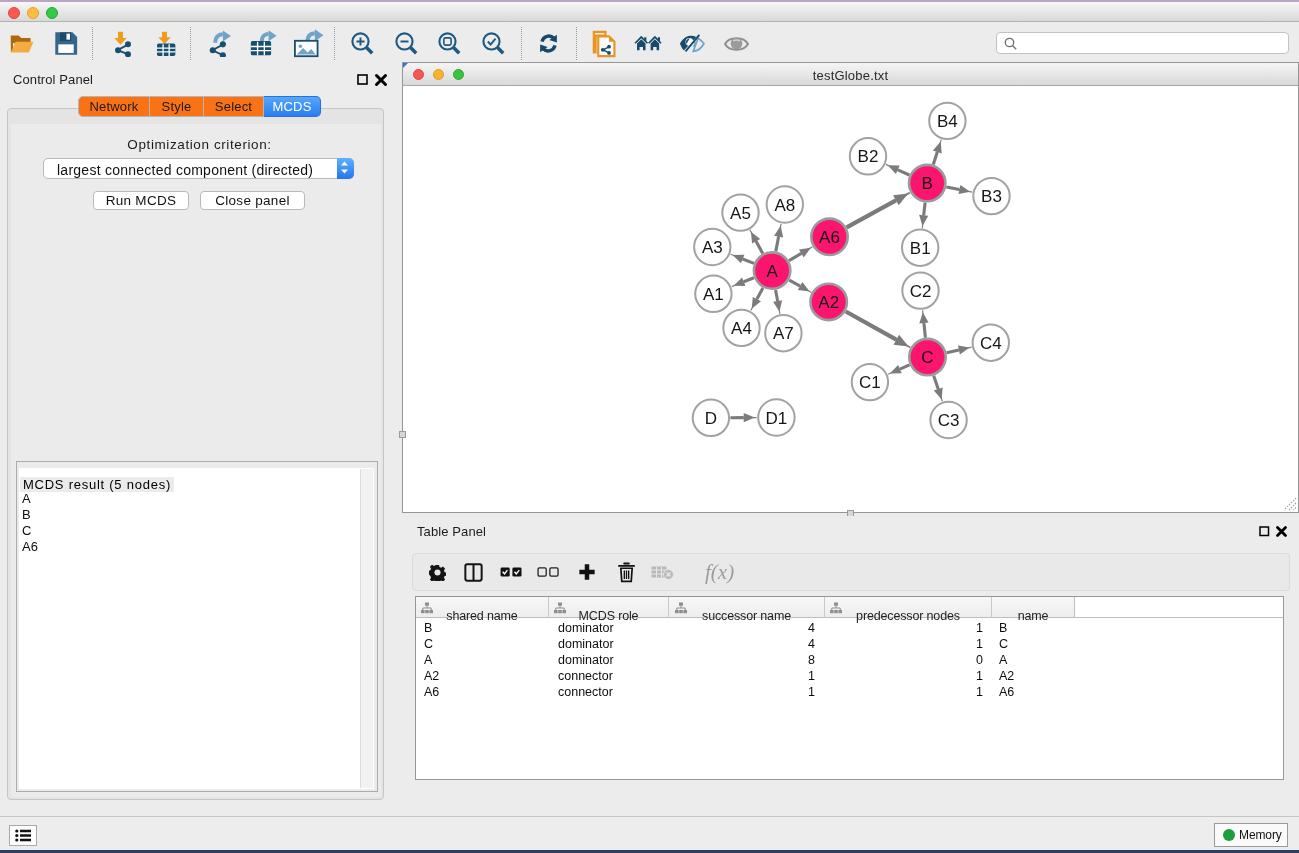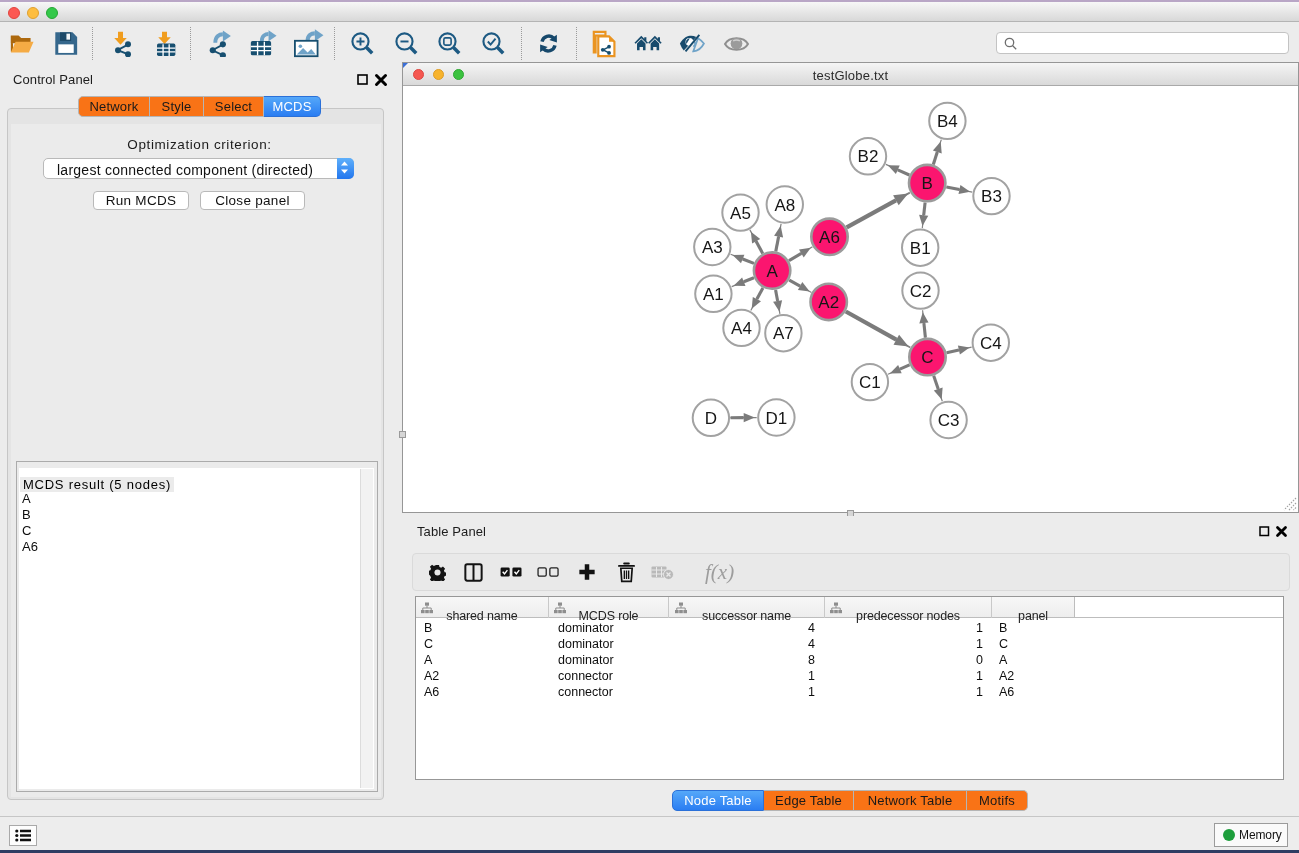--- a/index.html
+++ b/index.html
@@ -506,21 +506,21 @@
           <svg class="abs treeic" style="left:5px;top:5px" width="12" height="12" viewBox="0 0 12 12">
 <rect x="4" y="0.5" width="4" height="3.2" fill="#8e8e8e"></rect>
 <path d="M6 3.5 v2.5 M1.8 8.5 v-2.5 h8.4 v2.5" stroke="#8e8e8e" stroke-width="1" fill="none"></path>
 <rect x="0" y="8" width="3.6" height="3.2" fill="#8e8e8e"></rect>
             <rect x="4.2" y="8" width="3.6" height="3.2" fill="#8e8e8e"></rect>
             <rect x="8.4" y="8" width="3.6" height="3.2" fill="#8e8e8e"></rect>
 </svg>
           <div class="hlab">predecessor nodes</div>
         </div>
       <div class="hcol" style="left:576px;width:83px;border-right:1px solid #bdbdbd">
-          <div class="hlab" style="left:0">panel</div>
+          <div class="hlab" style="left:0">name</div>
         </div>
     </div>
     <div class="abs" id="theadrest"></div>
       <div class="cell" style="left:8px;top:23.5px">B</div>
       <div class="cell" style="left:142px;top:23.5px">dominator</div>
       <div class="cell" style="left:254px;top:23.5px;width:145px;text-align:right">4</div>
       <div class="cell" style="left:410px;top:23.5px;width:157px;text-align:right">1</div>
       <div class="cell" style="left:583px;top:23.5px">B</div>
       <div class="cell" style="left:8px;top:39.7px">C</div>
       <div class="cell" style="left:142px;top:39.7px">dominator</div>
@@ -536,26 +536,20 @@
       <div class="cell" style="left:142px;top:72.1px">connector</div>
       <div class="cell" style="left:254px;top:72.1px;width:145px;text-align:right">1</div>
       <div class="cell" style="left:410px;top:72.1px;width:157px;text-align:right">1</div>
       <div class="cell" style="left:583px;top:72.1px">A2</div>
       <div class="cell" style="left:8px;top:88.3px">A6</div>
       <div class="cell" style="left:142px;top:88.3px">connector</div>
       <div class="cell" style="left:254px;top:88.3px;width:145px;text-align:right">1</div>
       <div class="cell" style="left:410px;top:88.3px;width:157px;text-align:right">1</div>
       <div class="cell" style="left:583px;top:88.3px">A6</div>
   </div>
-  <div class="tabbar" id="btabs">
-    <div class="tab sel" style="width:92px">Node Table</div>
-    <div class="tab" style="width:90px">Edge Table</div>
-    <div class="tab" style="width:113px">Network Table</div>
-    <div class="tab" style="width:61px">Motifs</div>
-  </div>
 </div>
 
 <div class="abs" id="statusbar">
   <div class="abs" id="listbtn">
     <svg style="position:absolute;left:5px;top:3px" width="17" height="13" viewBox="0 0 17 13">
       <g fill="#111">
           <circle cx="1.8" cy="2" r="1.6"></circle>
           <circle cx="1.8" cy="6.5" r="1.6"></circle>
           <circle cx="1.8" cy="11" r="1.6"></circle>
         </g>

